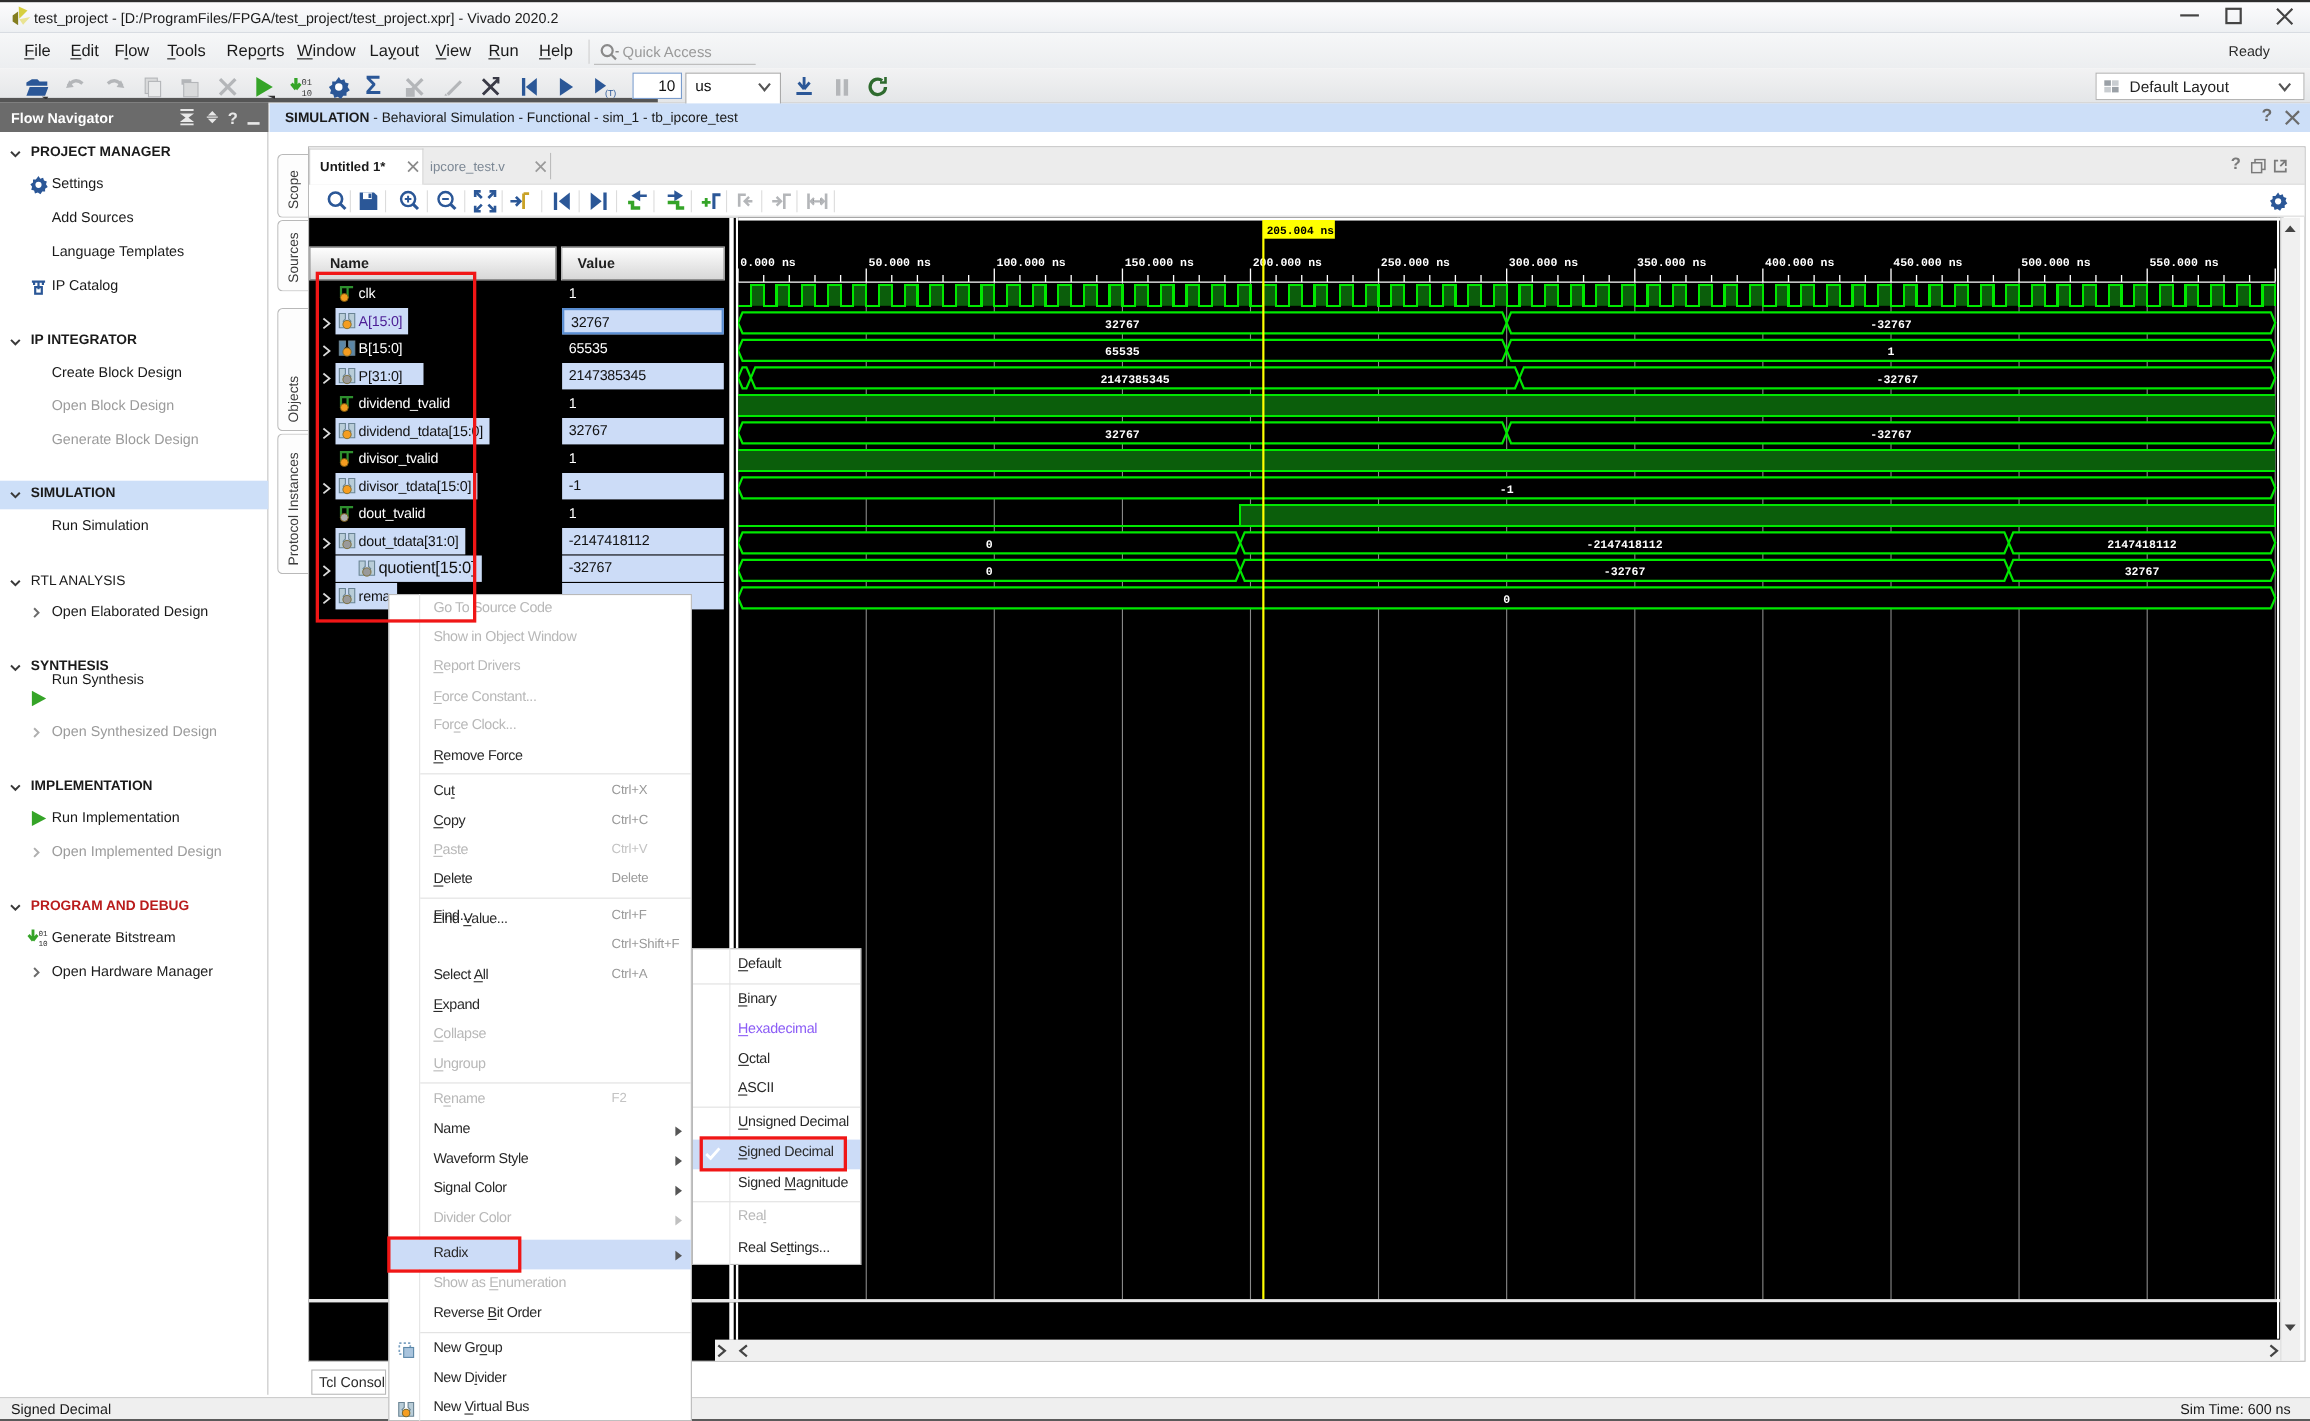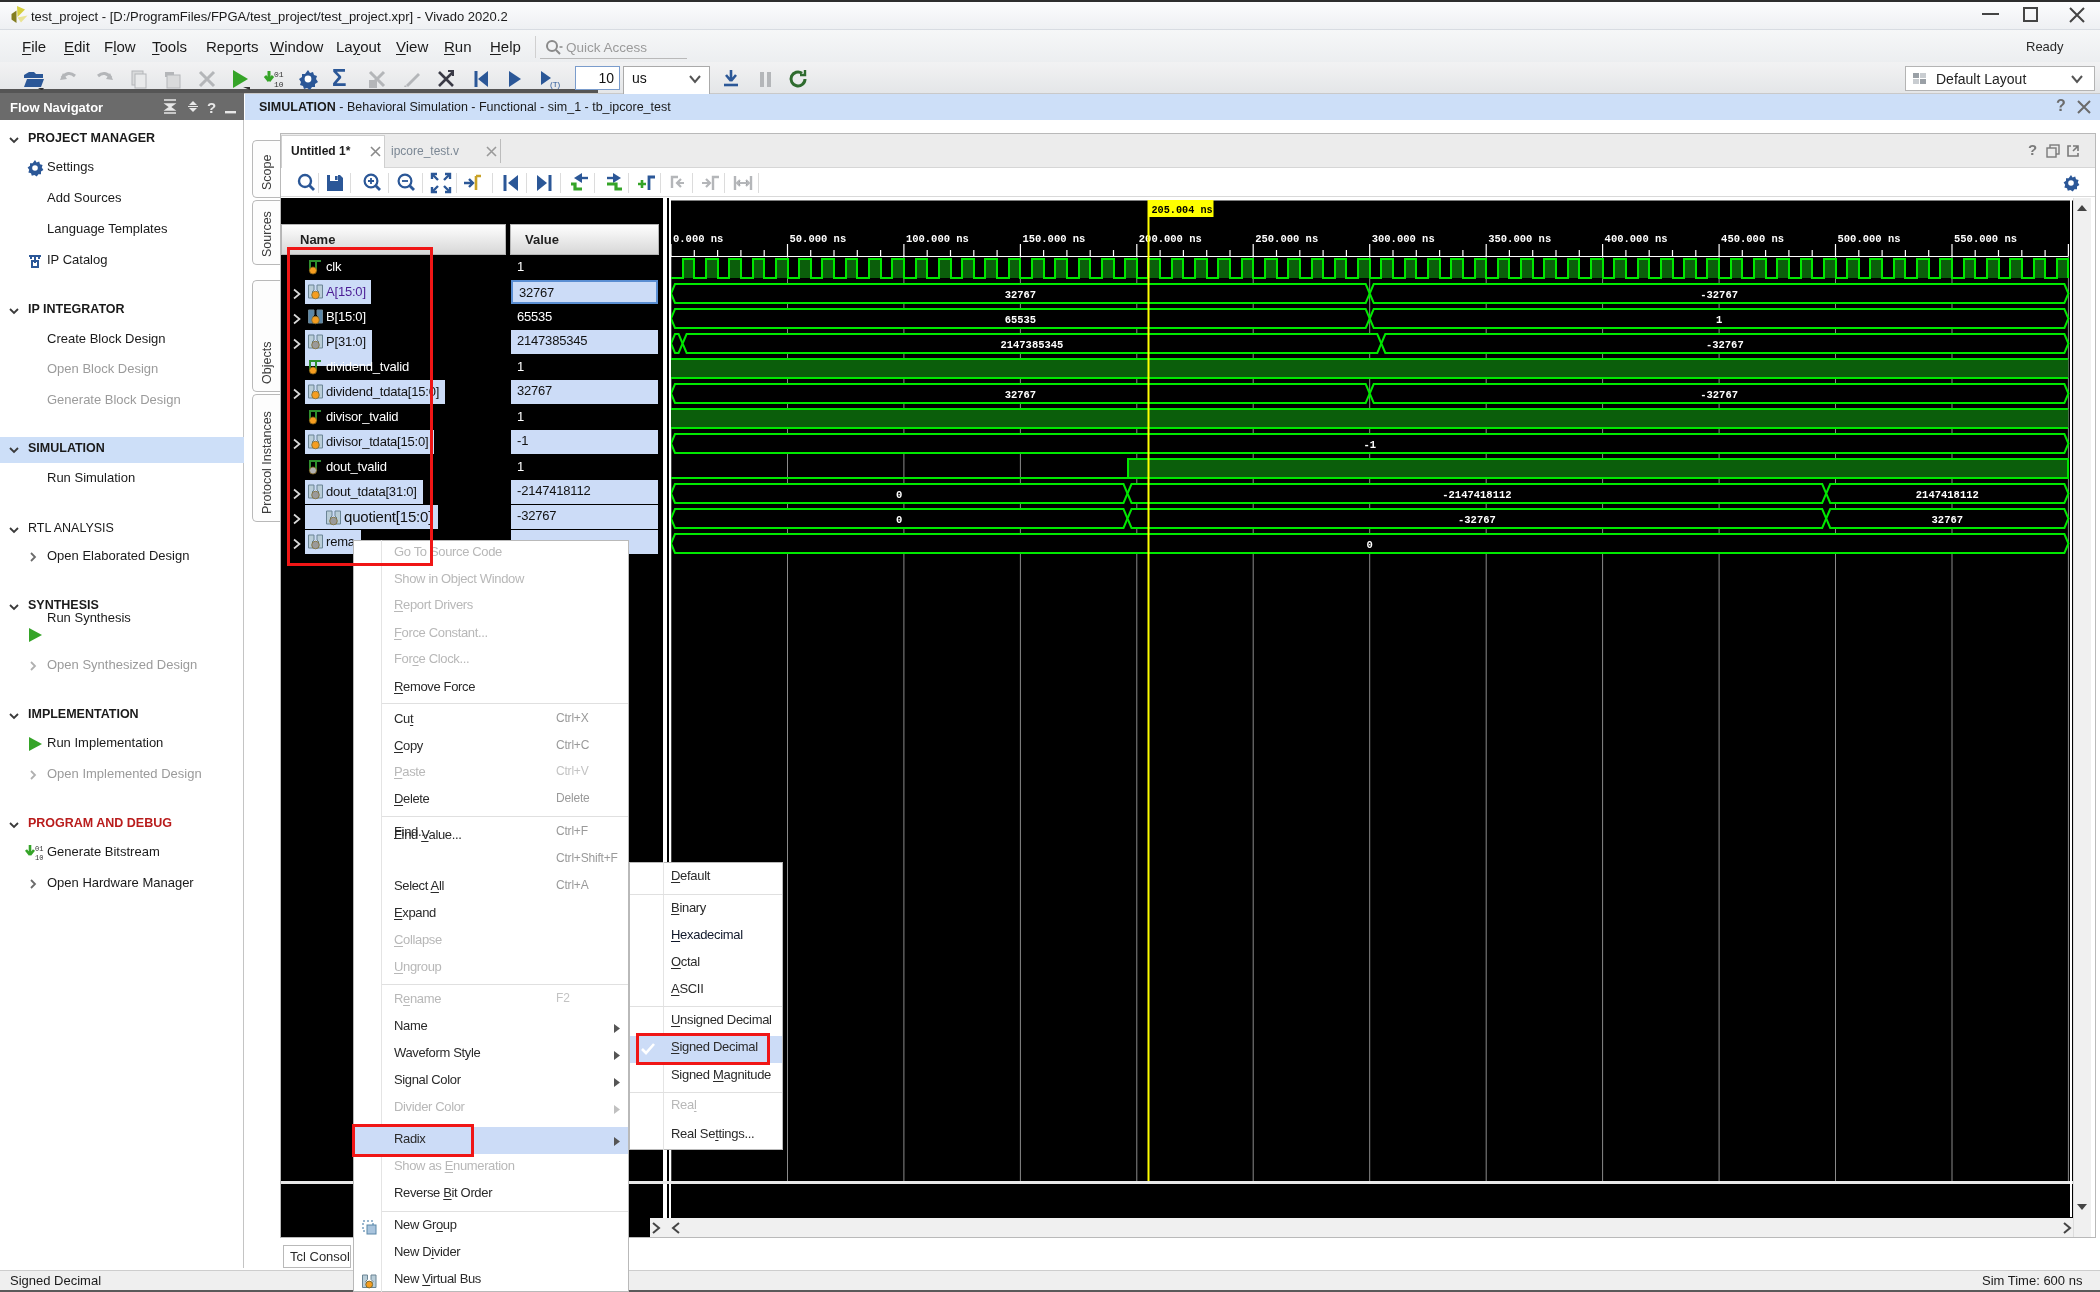--- a/index.html
+++ b/index.html
@@ -370,21 +370,21 @@
   </svg>
 <div class="abs tx" style="left:305px;top:305px;height:24px;padding:0 6px 0 2px;font-size:13px;letter-spacing:-0.2px;color:#fff;line-height:24px"><span style="position:relative;display:inline-block;width:19px;height:20px;vertical-align:-5px"><svg width="17" height="17" style="position:absolute;left:0;top:2px">
         <path d="M1.5,2 h5.5 v5 l-2,2 2,2 v4 h-5.5 z" fill="#5b87a8" stroke="#6a8494" stroke-width="1"></path>
         <path d="M15.5,2 h-5.5 v5 l2,2 -2,2 v4 h5.5 z" fill="#5b87a8" stroke="#6a8494" stroke-width="1"></path>
         <circle cx="8.5" cy="12" r="3.8" fill="#f59d20" stroke="#7a6a30" stroke-width="0.8"></circle>
       </svg></span>B[15:0]</div>
 <div class="abs tx" style="left:517px;top:309px;font-size:13px;letter-spacing:-0.2px;color:#fff">65535</div>
 <svg class="abs" style="left:291px;top:338px" width="12" height="12">
     <path d="M3,1.5 L8.5,6 L3,10.5" stroke="#d9d9d9" stroke-width="1.7" fill="none"></path>
   </svg>
-<div class="abs tx" style="left:305px;top:330px;height:36px;background:#ccdcf7;padding:0 6px 0 2px;font-size:13px;letter-spacing:-0.2px;color:#111;line-height:24px"><span style="position:relative;display:inline-block;width:19px;height:20px;vertical-align:-5px"><svg width="17" height="17" style="position:absolute;left:0;top:2px">
+<div class="abs tx" style="left:305px;top:330px;height:20px;background:#ccdcf7;padding:0 19px 0 2px;font-size:13px;letter-spacing:-0.2px;color:#111;line-height:24px"><span style="position:relative;display:inline-block;width:19px;height:20px;vertical-align:-5px"><svg width="17" height="17" style="position:absolute;left:0;top:2px">
         <path d="M1.5,2 h5.5 v5 l-2,2 2,2 v4 h-5.5 z" fill="#b9cdd8" stroke="#6a8494" stroke-width="1"></path>
         <path d="M15.5,2 h-5.5 v5 l2,2 -2,2 v4 h5.5 z" fill="#b9cdd8" stroke="#6a8494" stroke-width="1"></path>
         <circle cx="8.5" cy="12" r="3.8" fill="#9a9a9a" stroke="#7a6a30" stroke-width="0.8"></circle>
       </svg></span>P[31:0]</div>
 <div class="abs tx" style="left:511px;top:330px;width:147px;height:24px;background:#ccdcf7;font-size:13px;letter-spacing:-0.2px;color:#111;line-height:22px;padding-left:6px">2147385345</div>
 <div class="abs tx" style="left:305px;top:355px;height:24px;padding:0 6px 0 2px;font-size:13px;letter-spacing:-0.2px;color:#fff;line-height:24px"><span style="position:relative;display:inline-block;width:19px;height:20px;vertical-align:-5px"><svg width="17" height="17" style="position:absolute;left:0;top:2px">
         <path d="M3,13 V3 h6 V13 M9,3 h5" stroke="#2e8f2e" stroke-width="2" fill="none"></path>
         <circle cx="6" cy="12.5" r="3.6" fill="#f59d20" stroke="#7a5a10" stroke-width="0.8"></circle>
       </svg></span>dividend_tvalid</div>
 <div class="abs tx" style="left:517px;top:359px;font-size:13px;letter-spacing:-0.2px;color:#fff">1</div>
@@ -670,21 +670,21 @@
 <svg class="abs" style="left:361px;top:1272.7px" width="17" height="17">
     <path d="M1.5,2 h5 v4.5 l-2,2 2,2 v4 h-5 z" fill="#b9cdd8" stroke="#6a8494"></path>
     <path d="M15,2 h-5 v4.5 l2,2 -2,2 v4 h5 z" fill="#b9cdd8" stroke="#6a8494"></path>
     <circle cx="8.2" cy="11.5" r="3.4" fill="#f59d20" stroke="#7a6a30"></circle>
   </svg>
 <div class="abs" style="left:629px;top:862px;width:154px;height:288px;background:#fff;border:1px solid #b9b9b9"></div>
 <div class="abs" style="left:663px;top:862px;width:1px;height:288px;background:#e4e4e4"></div>
 <div class="abs tx" style="left:671px;top:868.1px;font-size:13px;letter-spacing:-0.3px;color:#2a2a2a"><u>D</u>efault</div>
 <div class="abs" style="left:630px;top:893.9px;width:152px;height:1px;background:#e0e0e0"></div>
 <div class="abs tx" style="left:671px;top:900.0px;font-size:13px;letter-spacing:-0.3px;color:#2a2a2a"><u>B</u>inary</div>
-<div class="abs tx" style="left:671px;top:927.1px;font-size:13px;letter-spacing:-0.3px;color:#0f172a"><u>H</u>exadecimal</div>
+<div class="abs tx" style="left:671px;top:927.1px;font-size:13px;letter-spacing:-0.3px;color:#8b5cf6"><u>H</u>exadecimal</div>
 <div class="abs tx" style="left:671px;top:954.2px;font-size:13px;letter-spacing:-0.3px;color:#2a2a2a"><u>O</u>ctal</div>
 <div class="abs tx" style="left:671px;top:981.1px;font-size:13px;letter-spacing:-0.3px;color:#2a2a2a"><u>A</u>SCII</div>
 <div class="abs" style="left:630px;top:1006.4px;width:152px;height:1px;background:#e0e0e0"></div>
 <div class="abs tx" style="left:671px;top:1011.8px;font-size:13px;letter-spacing:-0.3px;color:#2a2a2a"><u>U</u>nsigned Decimal</div>
 <div class="abs" style="left:630px;top:1035.9px;width:152px;height:27px;background:#ccdcf7"></div>
 <svg class="abs" style="left:641px;top:1042.4px" width="15" height="13">
     <path d="M1,7 L5,11 L13,2" stroke="#fff" stroke-width="2.6" fill="none"></path>
   </svg>
 <div class="abs tx" style="left:671px;top:1039.4px;font-size:13px;letter-spacing:-0.3px;color:#2a2a2a"><u>S</u>igned Decimal</div>
 <div class="abs tx" style="left:671px;top:1066.5px;font-size:13px;letter-spacing:-0.3px;color:#2a2a2a">Signed <u>M</u>agnitude</div>

